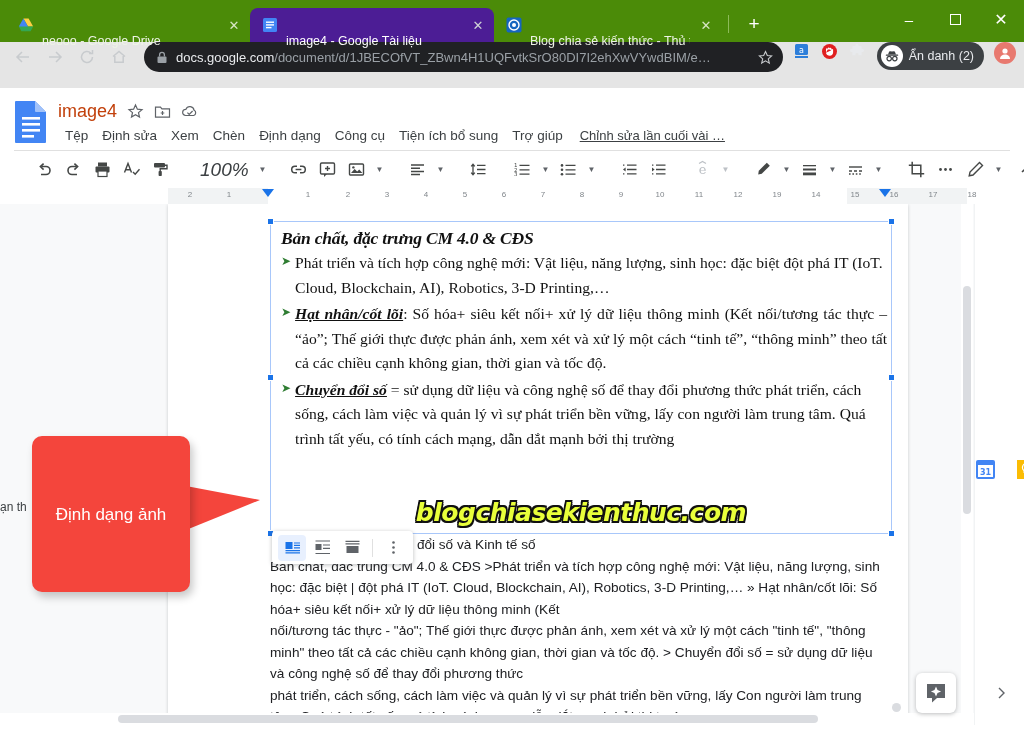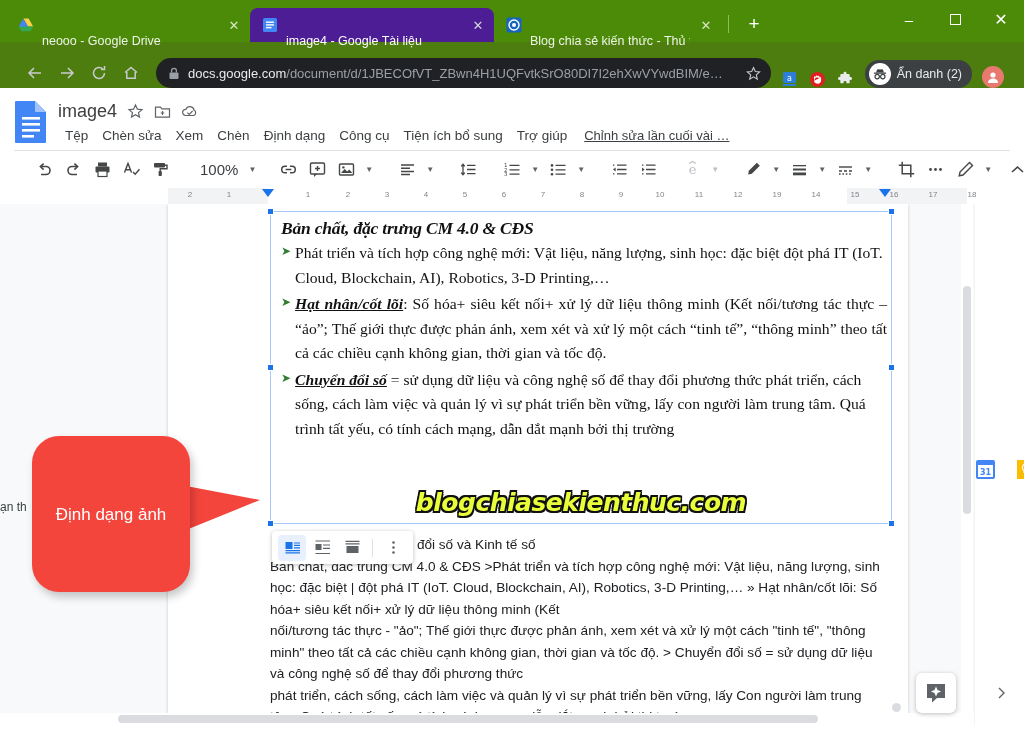--- a/index.html
+++ b/index.html
@@ -58,22 +58,22 @@
     width: 46px; height: 38px; color: #ffffff;
     display: flex; align-items: center; justify-content: center;
     font-size: 13px;
   }
   .winctl .wc-min { font-size: 15px; }
   .winctl .wc-max svg { display:block; }
   .winctl .wc-close { font-size: 16px; }
 
   
   .navbar {
-    height: 46px; background: #4d7c0f;
-    display: flex; align-items: flex-end; padding: 0 20px; gap: 2px;
+    height: 46px; background: #e5e5e5;
+    display: flex; align-items: flex-start; padding: 0 8px; gap: 2px;
   }
   .navbtn {
     width: 30px; height: 30px; border-radius: 50%;
     display: flex; align-items: center; justify-content: center;
     color: #c8cbce;
   }
   .navbtn svg { display: block; }
   .omnibox {
     flex: 1; height: 30px; background: #202124; border-radius: 16px;
     display: flex; align-items: center; padding: 0 10px 0 12px;
@@ -102,21 +102,21 @@
     margin-left: 8px; display: flex; align-items: center; justify-content: center;
   }
 
   
   .docsapp { position: relative; background: #fff; height: 649px; }
 
   .docs-header { display: flex; padding: 10px 14px 0 14px; height: 62px; }
   .docs-logo { width: 40px; margin-top: 2px; }
   .docs-titleblock { flex: 1; padding-left: 4px; }
   .title-row { display: flex; align-items: center; gap: 10px; height: 26px; }
-  .doc-title { font-size: 18px; color: #404040; }
+  .doc-title { font-size: 18px; color: #c2410c; }
   .title-icon { color: #5f6368; display: flex; align-items: center; }
   .menu-row { display: flex; align-items: center; gap: 0px; margin-top: 1px; }
   .menu-item {
     font-size: 13.5px; color: #3c4043; padding: 3px 7px; border-radius: 4px;
   }
   .last-edit {
     font-size: 13px; color: #3c4043; text-decoration: underline;
     margin-left: 10px; white-space: nowrap;
   }
   .header-right { display: flex; align-items: flex-start; gap: 12px; padding-top: 4px; }
@@ -139,21 +139,21 @@
   
   .toolbar {
     height: 38px; margin: 0 14px; border-top: 1px solid #e0e0e0;
     display: flex; align-items: center; padding-left: 16px; gap: 1px;
   }
   .tb { height: 28px; min-width: 28px; border-radius: 4px;
         display: flex; align-items: center; justify-content: center; color: #444746; }
   .tb svg { display: block; }
   .tb-sep { width: 1px; height: 20px; background: #e0e0e0; margin: 0 7px; }
   .zoomsel { display: flex; align-items: center; gap: 2px; padding: 0 2px; }
-  .zoomval { font-size: 15px; color: #3c4043; padding: 0 8px; }
+  .zoomval { font-size: 19px; color: #3c4043; padding: 0 8px; font-style: italic; }
   .caret { font-size: 8px; color: #5f6368; }
   .tb-spacer { flex: 1; }
 
   
   .ruler-wrap { position: relative; height: 16px; background: #fff; }
   .ruler {
     position: absolute; left: 168px; right: 57px; top: 0; height: 16px;
     background: #f1f3f4; display: flex; align-items: center;
   }
   .ruler-inner { position: relative; width: 100%; height: 16px; }
@@ -172,21 +172,21 @@
 
   
   .pagearea {
     position: relative; background: #f8f9fa; height: 521px; overflow: hidden;
   }
   .page {
     position: absolute; left: 168px; top: 0; width: 740px; min-height: 600px;
     background: #ffffff; box-shadow: 0 1px 3px rgba(60,64,67,0.25);
   }
   .docimg {
-    position: absolute; left: 102px; top: 7px; width: 622px; height: 313px;
+    position: absolute; left: 102px; top: 17px; width: 622px; height: 313px;
     border: 1px solid #a8c7fa; background: #ffffff;
     padding: 6px 4px 0 10px;
   }
   .imgline-head {
     font-family: "Liberation Serif", serif;
     font-weight: bold; font-style: italic; font-size: 17.5px;
     color: #111; letter-spacing: -0.2px;
   }
   .imgbullet { display: flex; gap: 4px; margin-top: 2px; }
   .bullet-arrow { color: #2f7d32; font-size: 12px; line-height: 20px; flex: 0 0 9px; }
@@ -231,21 +231,21 @@
     font-family: "Liberation Sans", sans-serif;
   }
 
   
   .callout {
     position: absolute; z-index: 20; color: #fff; text-align: center;
     border-radius: 10px; display: flex; align-items: center; justify-content: center;
     box-shadow: 3px 5px 8px rgba(0,0,0,0.22);
     font-size: 17px; line-height: 25px;
   }
-  .callout.red { left: 32px; top: 232px; width: 158px; height: 156px; background: #f4453c; border-radius: 27px; }
+  .callout.red { left: 32px; top: 232px; width: 158px; height: 156px; background: #f4453c; }
   .tail {
     position: absolute; width: 0; height: 0; z-index: 19;
   }
   .tail.red {
     left: 186px; top: 282px;
     border-top: 14px solid transparent; border-bottom: 30px solid transparent;
     border-left: 74px solid #f4453c;
   }
 
   
@@ -461,21 +461,21 @@
           </span>
           <span class="title-icon">
             <svg width="18" height="17" viewBox="0 0 18 17">
                 <path d="M4.6 12.5a3.1 3.1 0 0 1 .3-6.2 4.3 4.3 0 0 1 8.2 1 2.8 2.8 0 0 1-.4 5.2z" fill="none" stroke="currentColor" stroke-width="1.2"></path>
                 <path d="M6.4 9.6l1.8 1.8 3.4-3.4" fill="none" stroke="currentColor" stroke-width="1.2"></path>
               </svg>
           </span>
         </div>
         <div class="menu-row">
           <span class="menu-item">Tệp</span>
-          <span class="menu-item">Chèn sửa</span>
+          <span class="menu-item">Định sửa</span>
           <span class="menu-item">Xem</span>
           <span class="menu-item">Chèn</span>
           <span class="menu-item">Định dạng</span>
           <span class="menu-item">Công cụ</span>
           <span class="menu-item">Tiện ích bổ sung</span>
           <span class="menu-item">Trợ giúp</span>
           <span class="last-edit">Chỉnh sửa lần cuối vài …</span>
         </div>
       </div>
 

